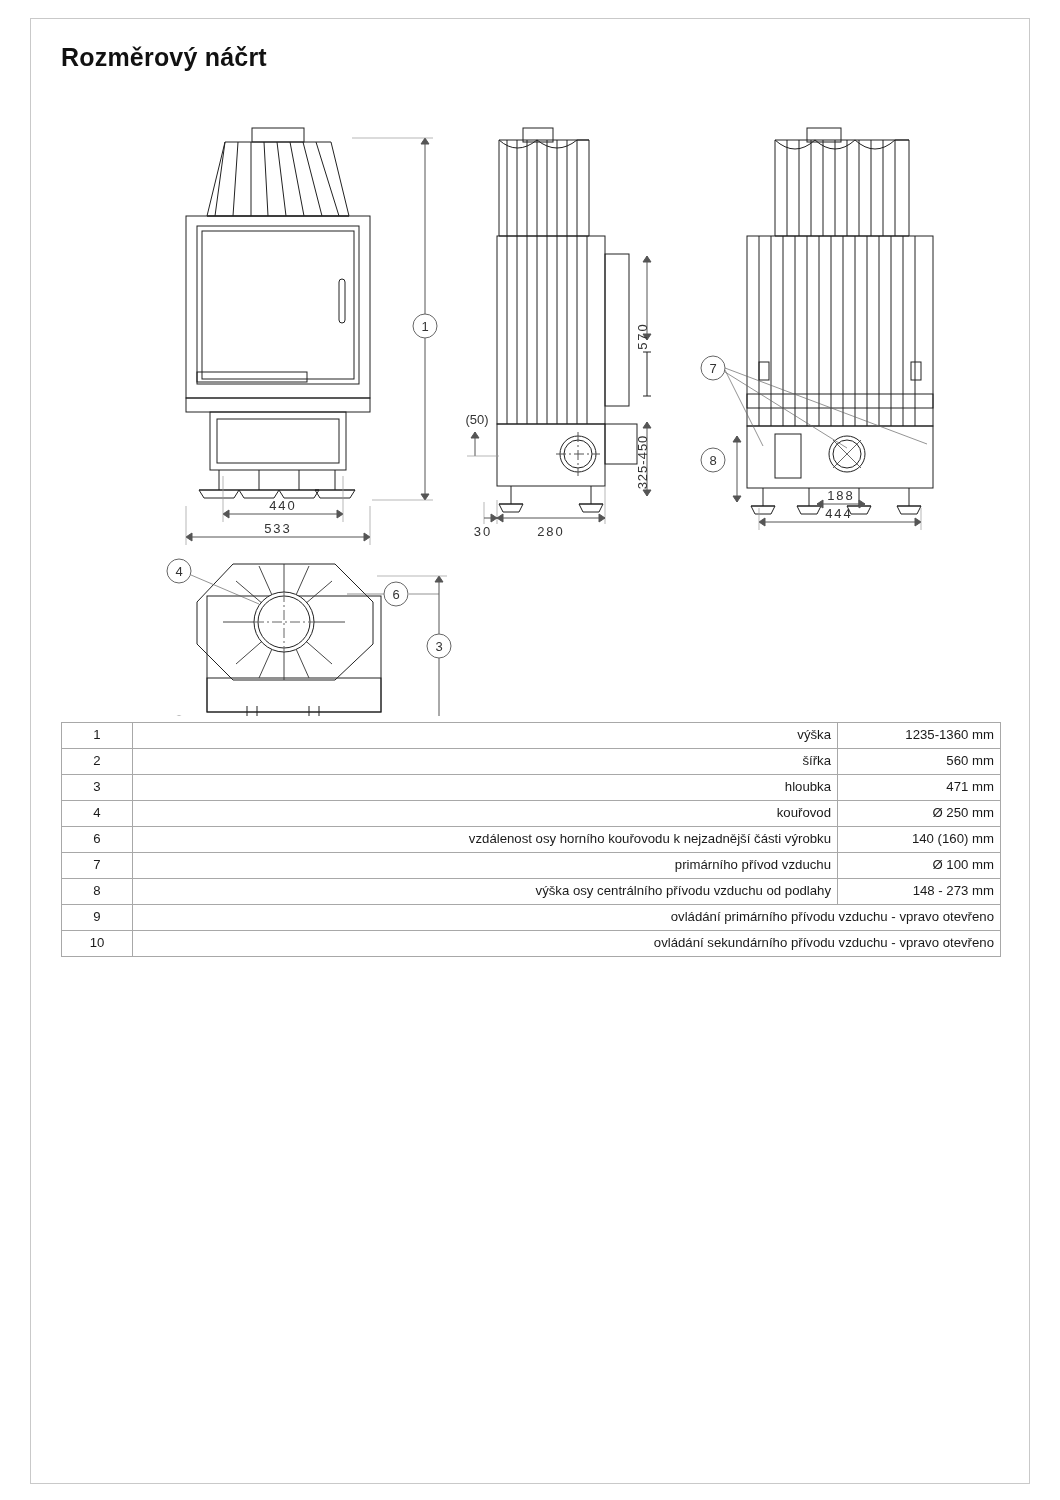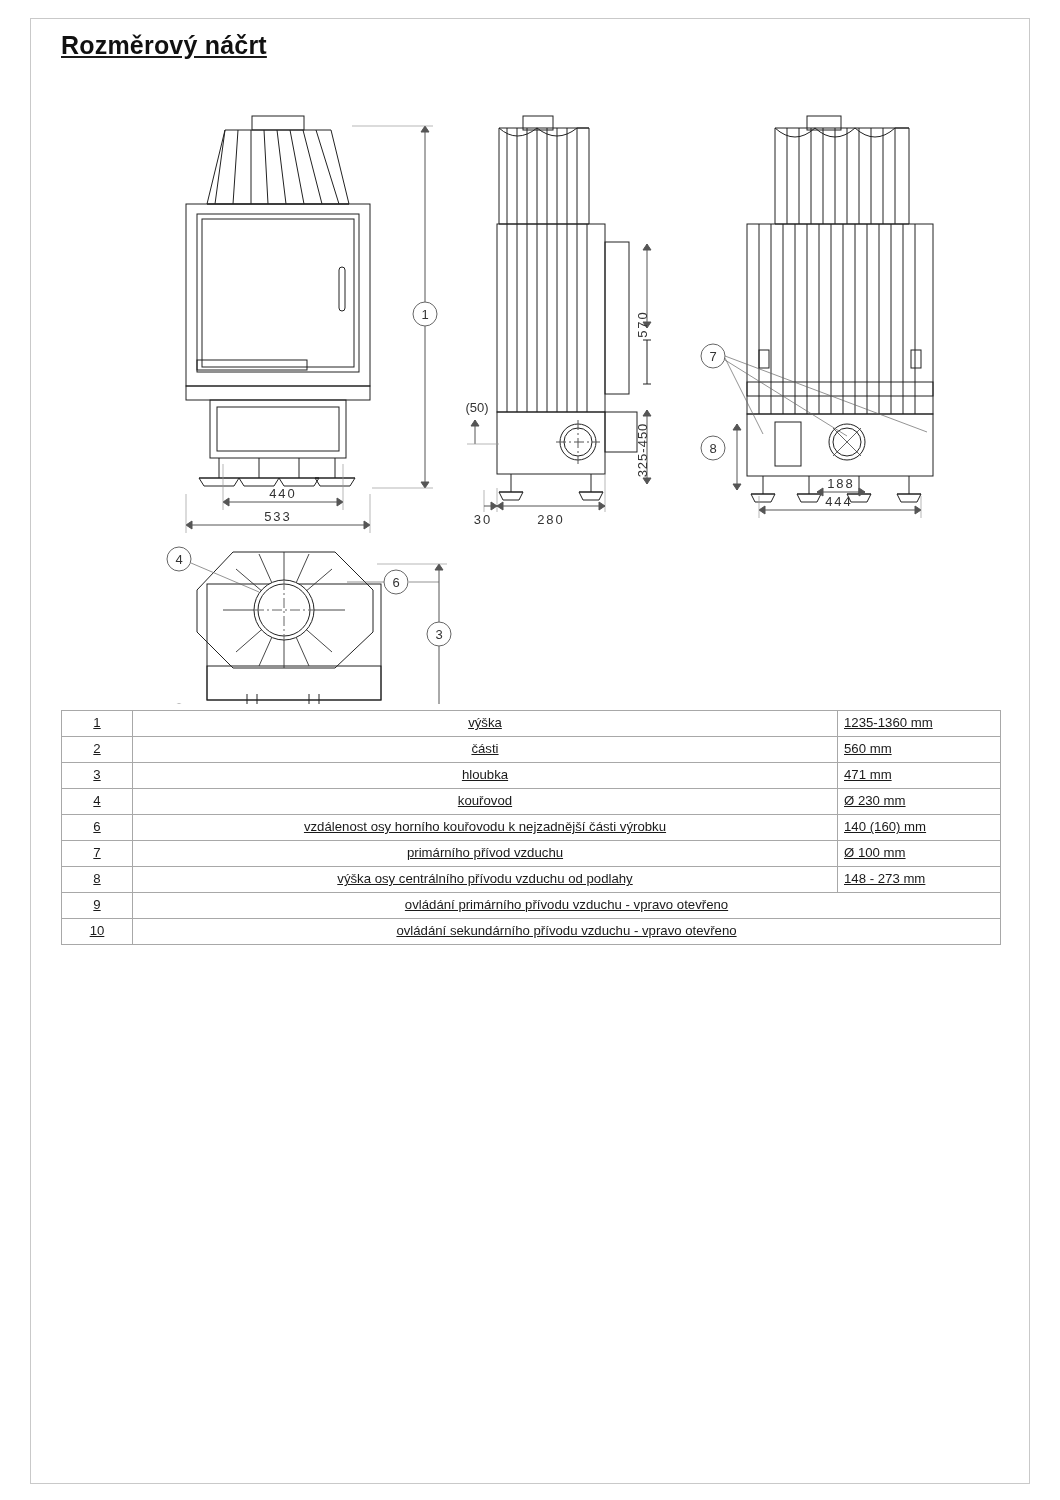--- a/index.html
+++ b/index.html
@@ -21,24 +21,23 @@
     top: 18px;
     width: 1000px;
     height: 1466px;
     border: 1px solid #c9c9c9;
     box-sizing: border-box;
     background: #fff;
   }
   .inner {
     position: absolute;
     left: 16px;
-    top: 0;
+    top: 12px;
     width: 968px;
     height: 1440px;
-    text-decoration: underline;
   }
   h1.section-title {
     font-size: 25px;
     font-weight: bold;
     margin: 12px 0 4px 14px;
     letter-spacing: .2px;
     color: #111;
   }
   .drawing-area {
     position: relative;
@@ -62,24 +61,24 @@
     padding: 4px 6px 5px 6px;
     vertical-align: middle;
     line-height: 1.15;
     height: 16px;
   }
   td.num {
     width: 58px;
     text-align: center;
   }
   td.desc {
-    text-align: center;
+    text-align: right;
   }
   td.val {
-    text-align: left;
+    text-align: right;
     width: 150px;
     white-space: nowrap;
   }
 </style>
 </head>
 <body>
 
 <div class="page">
   <div class="inner">
 
@@ -289,32 +288,32 @@
     <div class="tbl-wrap">
       <table class="info">
         <tbody>
           <tr>
             <td class="num">1</td>
             <td class="desc">výška</td>
             <td class="val">1235-1360 mm</td>
           </tr>
           <tr>
             <td class="num">2</td>
-            <td class="desc">části</td>
+            <td class="desc">šířka</td>
             <td class="val">560 mm</td>
           </tr>
           <tr>
             <td class="num">3</td>
             <td class="desc">hloubka</td>
             <td class="val">471 mm</td>
           </tr>
           <tr>
             <td class="num">4</td>
             <td class="desc">kouřovod</td>
-            <td class="val">Ø 230 mm</td>
+            <td class="val">Ø 250 mm</td>
           </tr>
           <tr>
             <td class="num">6</td>
             <td class="desc">vzdálenost osy horního kouřovodu k nejzadnější části výrobku</td>
             <td class="val">140 (160) mm</td>
           </tr>
           <tr>
             <td class="num">7</td>
             <td class="desc">primárního přívod vzduchu</td>
             <td class="val">Ø 100 mm</td>

